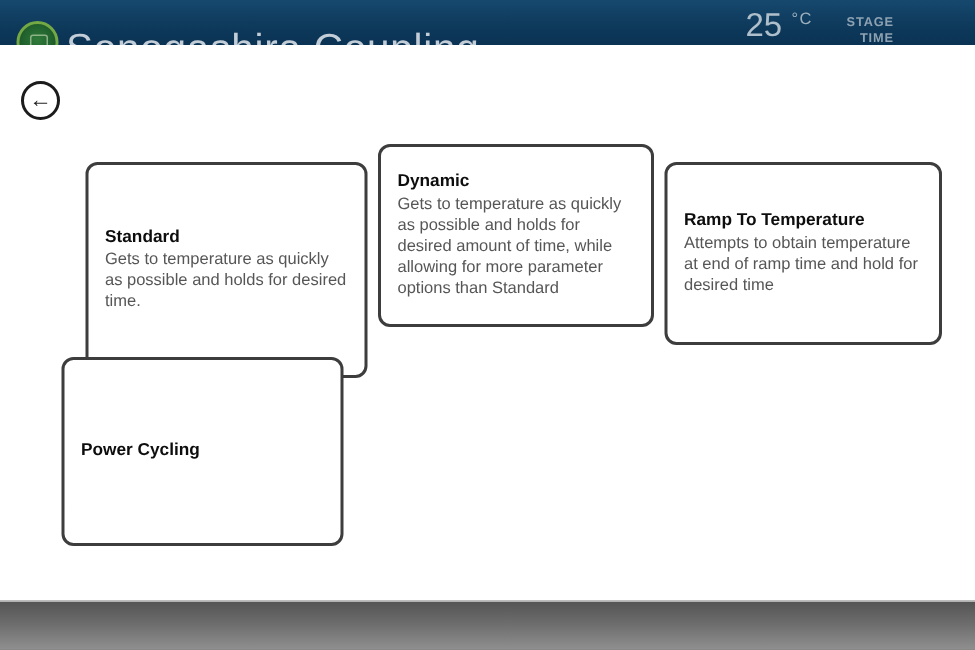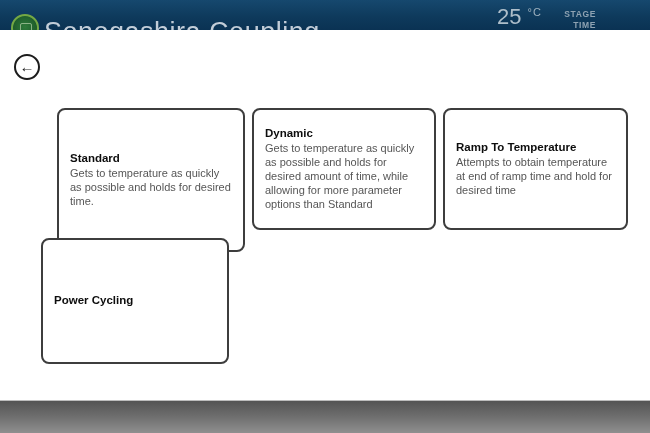--- a/index.html
+++ b/index.html
@@ -50,21 +50,21 @@
   }
   
   .card{
     position:absolute;background:#fff;border:2px solid #3d3d3d;border-radius:8px;
     box-sizing:border-box;padding:8px 11px;display:flex;flex-direction:column;
     justify-content:center;cursor:pointer;
   }
   .card-title{font-size:11.5px;font-weight:700;color:#0d0d0d;margin-bottom:2px;}
   .card-desc{font-size:11px;color:#565656;line-height:1.28;}
   .card-standard{left:57px;top:108px;width:188px;height:144px;}
-  .card-dynamic{left:252px;top:108px;width:184px;height:122px;}
+  .card-dynamic{left:252px;top:96px;width:184px;height:122px;}
   .card-ramp{left:443px;top:108px;width:185px;height:122px;}
   .card-power{left:41px;top:238px;width:188px;height:126px;}
   .card-fixed{left:252px;top:238px;width:184px;height:126px;}
   
   .footer{
     position:absolute;left:0;top:400px;width:650px;height:33px;
     background:linear-gradient(to bottom,#545454 0%,#6f6f6f 50%,#8f8f8f 100%);
     border-top:1px solid #bdbdbd;box-sizing:border-box;
   }
 </style>

